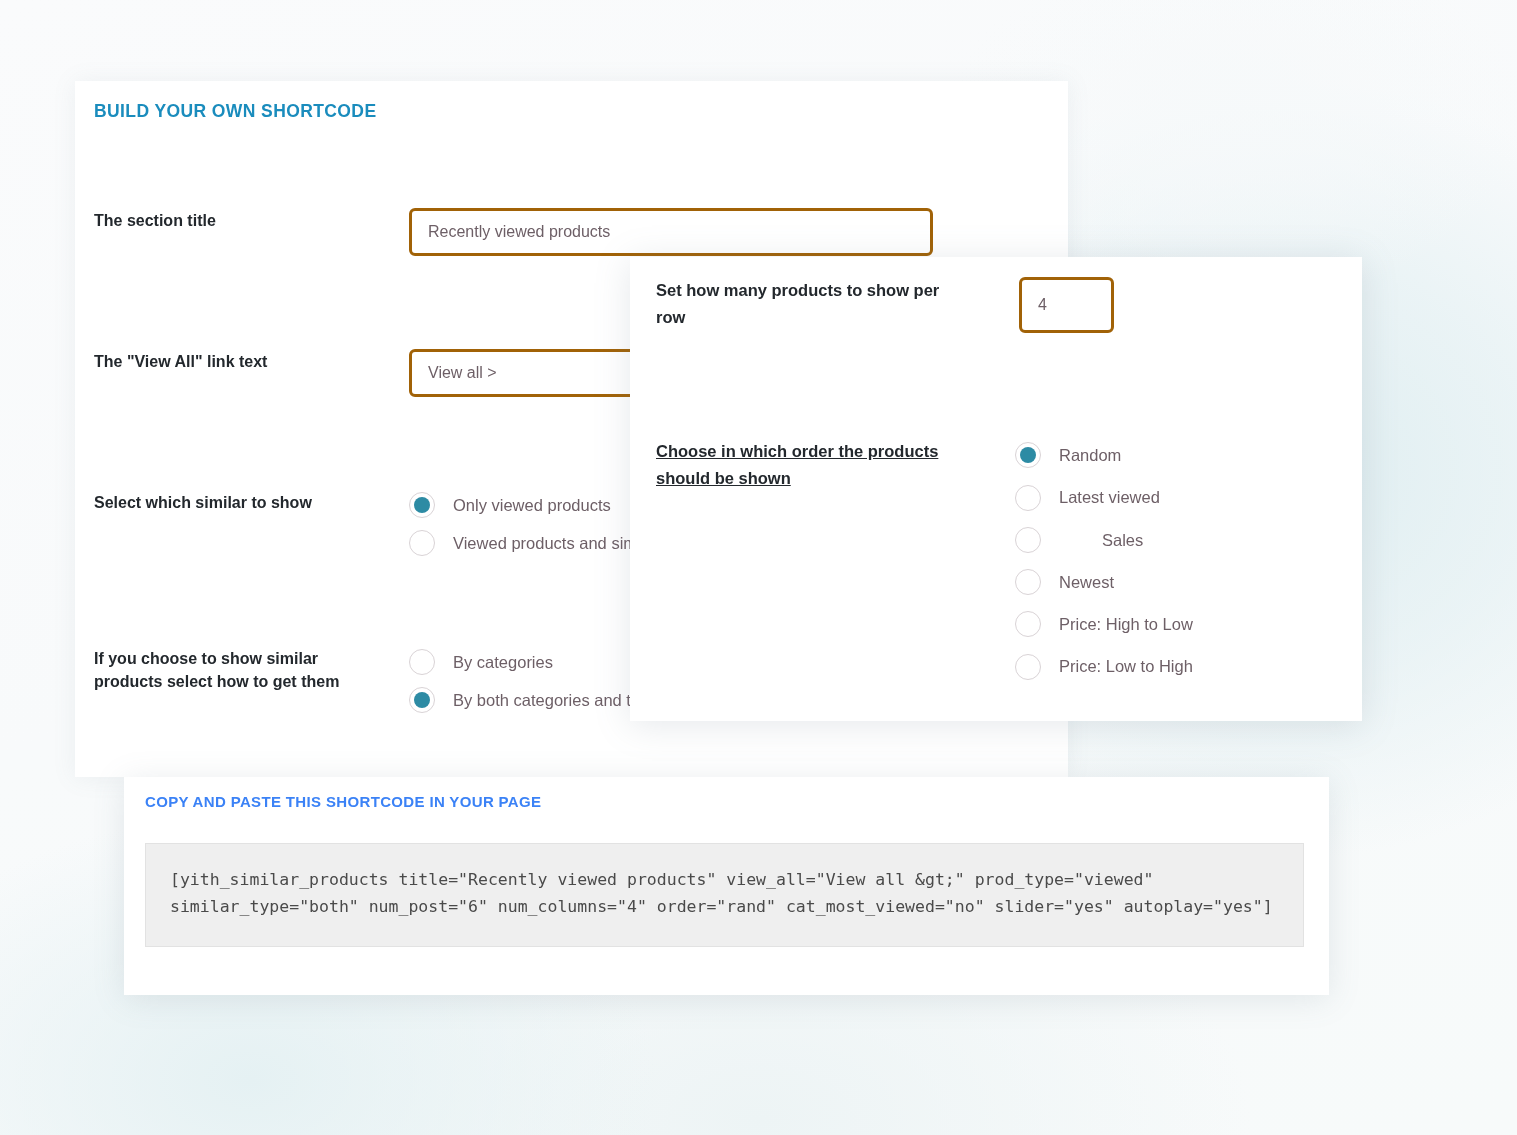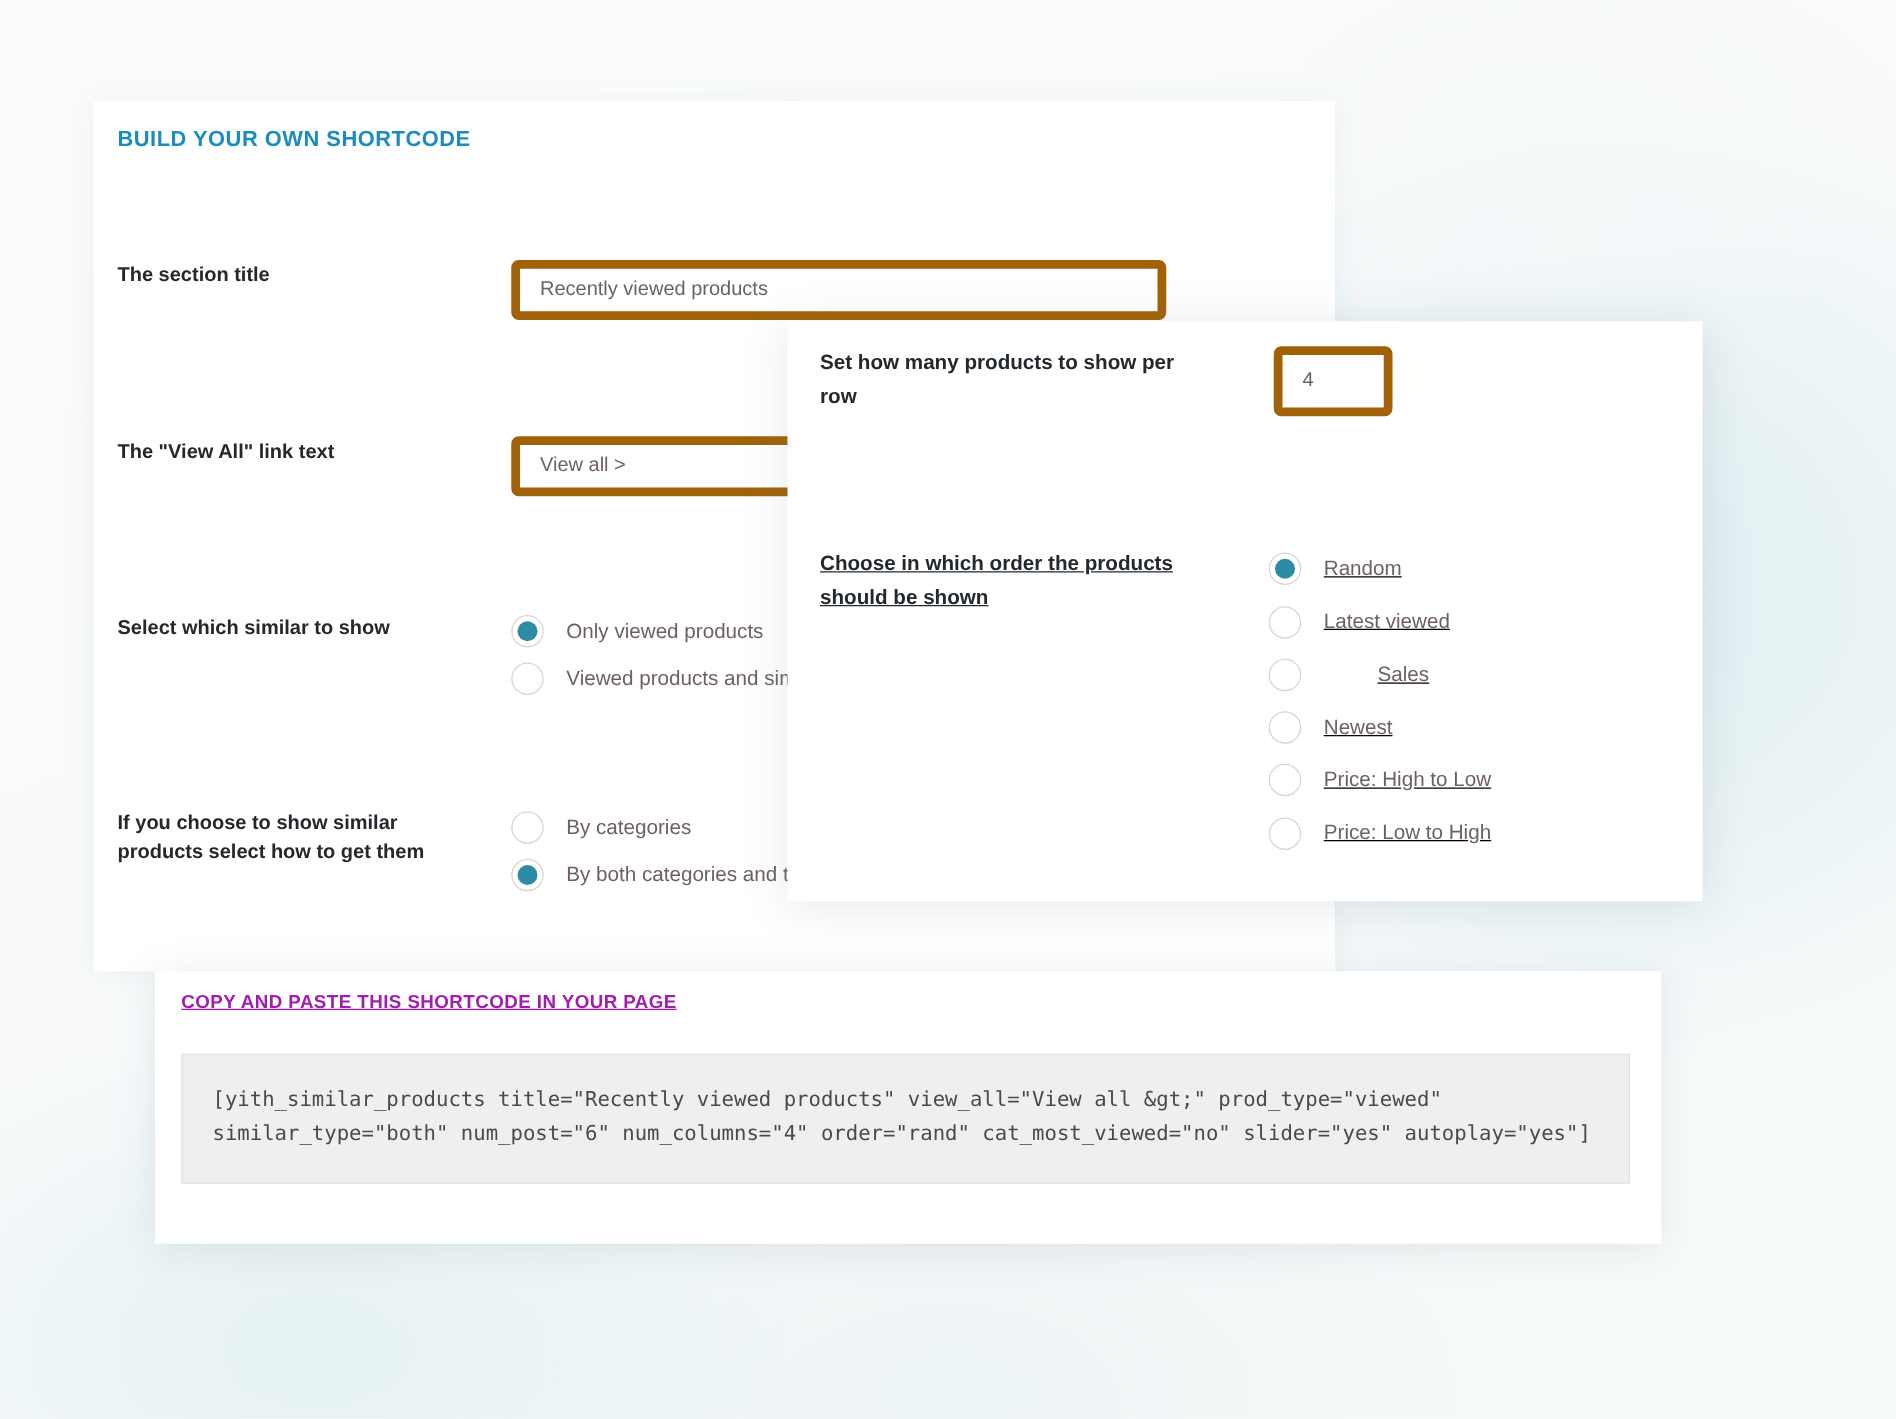--- a/index.html
+++ b/index.html
@@ -78,21 +78,21 @@
   }
   .field-label {
     font-size: 16px;
     font-weight: bold;
     color: #23282d;
     line-height: 23px;
     width: 300px;
   }
 
   .text-input {
-    border: 7px solid #a16207;
+    border: 3px solid #a16207;
     border-radius: 6px;
     background: #fff;
     height: 48px;
     display: flex;
     align-items: center;
     padding: 0 16px;
     font-size: 16px;
     color: #6d5f66;
     font-family: "Liberation Sans", sans-serif;
   }
@@ -140,22 +140,21 @@
   }
 
   
   #shortcode-heading {
     position: absolute;
     left: 21px;
     top: 16px;
     font-size: 15px;
     font-weight: bold;
     letter-spacing: 0.35px;
-    color: #a21caf;
-    text-decoration: underline;
+    color: #3b82f6;
   }
   #shortcode-box {
     position: absolute;
     left: 21px;
     top: 66px;
     width: 1159px;
     padding: 22px 24px 26px 24px;
     background: #efefef;
     border: 1px solid #e2e2e2;
     font-family: "DejaVu Sans Mono", monospace;
@@ -221,21 +220,21 @@
 
 <div class="panel" id="panel-overlay">
 
   <div class="ov-label" style="left:26px; top:20px;">Set how many products to show per row</div>
   <div class="text-input" style="position:absolute; left:389px; top:20px; width:95px; height:56px;">
     <span>4</span>
   </div>
 
   <div class="ov-label" style="left:26px; top:181px;text-decoration:underline;">Choose in which order the products should be shown</div>
 
-  <div class="radio-list" style="left:385px; top:177px;text-decoration:underline;">
+  <div class="radio-list" style="left:385px; top:177px;">
     <div class="radio-item checked" style="height:42px;">
       <span class="radio-mark"></span>
       <span class="radio-label">Random</span>
     </div>
     <div class="radio-item" style="height:43px;">
       <span class="radio-mark"></span>
       <span class="radio-label">Latest viewed</span>
     </div>
     <div class="radio-item" style="height:42px;gap:43px;">
       <span class="radio-mark"></span>

